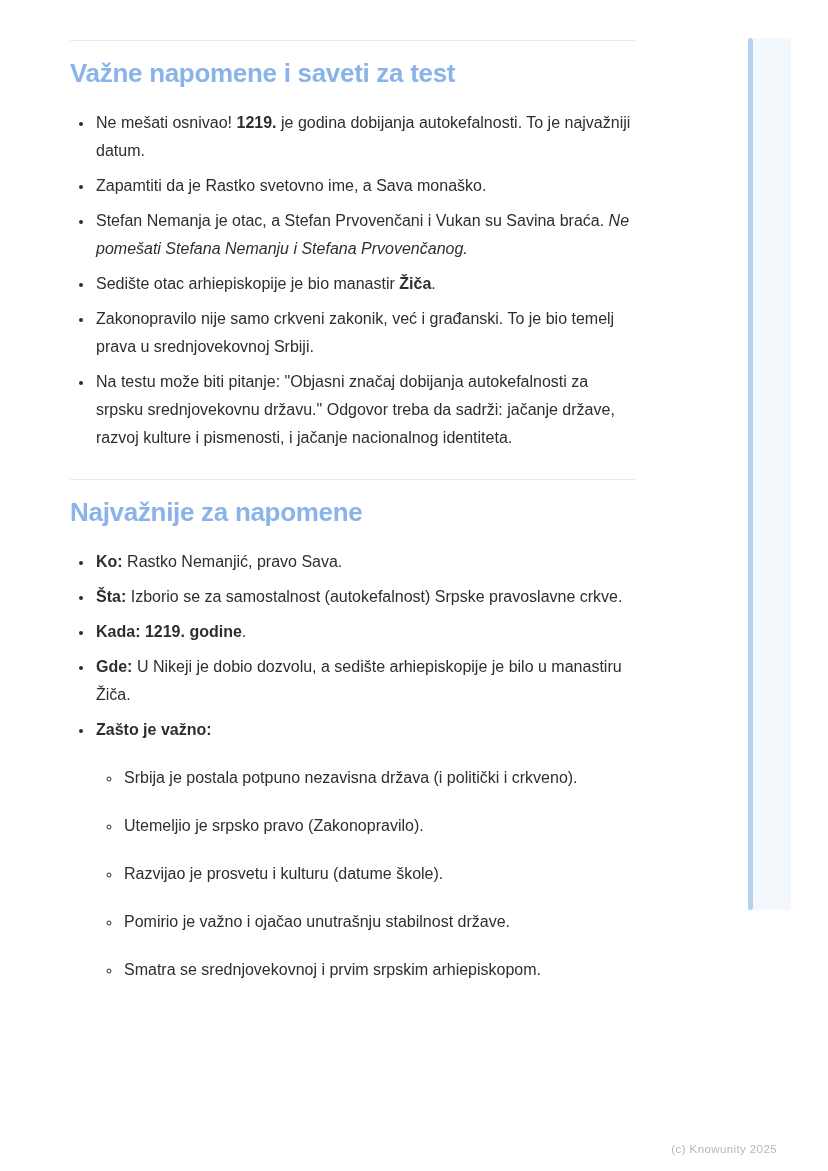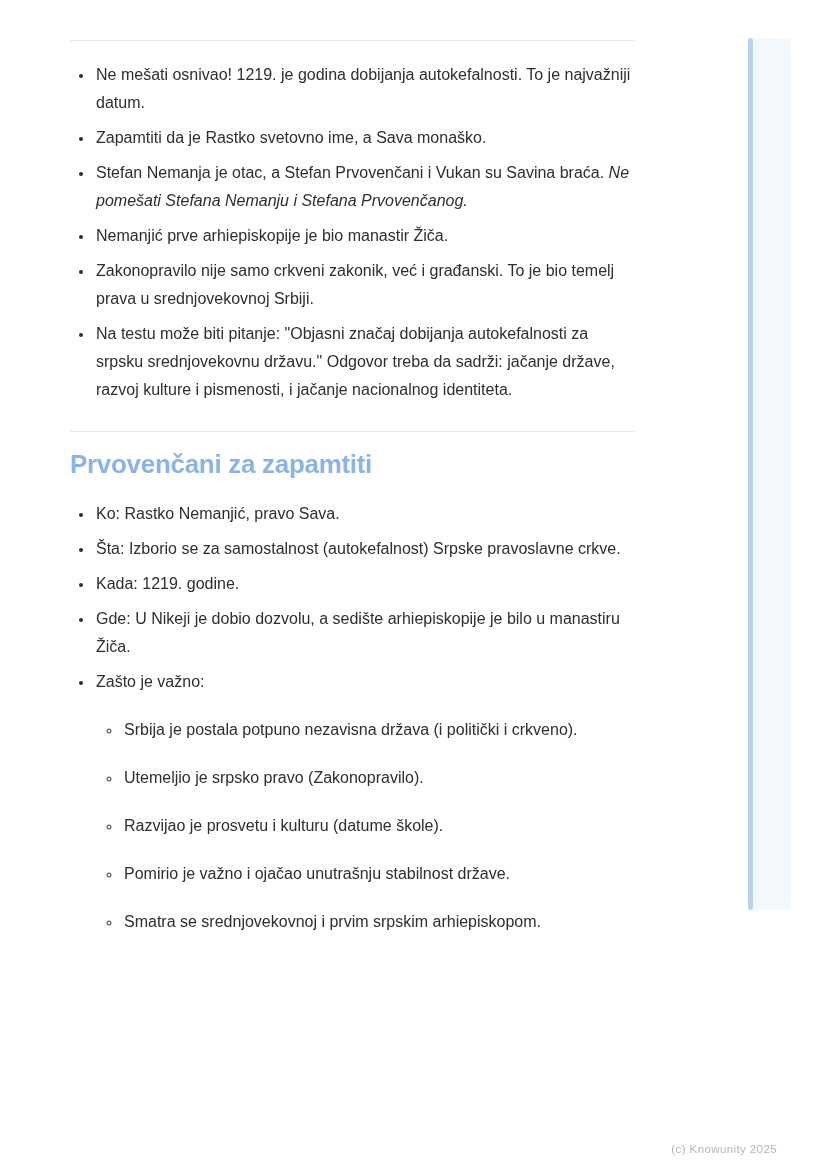--- a/index.html
+++ b/index.html
@@ -42,21 +42,21 @@
   }
   ul.main > li { margin-bottom: 7px; padding-left: 2px; }
   ul.main > li::marker { color: var(--body-text, #2e2e2e); font-size: 13px; }
   ul.sub {
     list-style-type: circle;
     margin: 6px 0 0 0;
     padding-left: 26px;
   }
   ul.sub > li { margin-bottom: 6px; padding-left: 2px; margin-top: 20px; }
   ul.sub > li::marker { color: var(--body-text, #2e2e2e); font-size: 13px; }
-  .b { font-weight: normal; }
+  .b { font-weight: bold; }
   .i { font-style: italic; }
   .scroll-indicator {
     position: absolute;
     top: 38px;
     right: 37px;
     width: 43px;
     height: 872px;
   }
   .scroll-thumb {
     position: absolute;
@@ -79,32 +79,33 @@
     color: var(--footer-text, #b6b6b6);
   }
 </style>
 </head>
 <body>
 
 <div class="page">
   <div class="content">
     <hr class="rule rule-top">
     <section>
+      <h1 class="heading">Važne napomene i saveti za test</h1>
       <ul class="main">
           <li><span class="">Ne mešati osnivao! </span><span class="b">1219.</span><span class=""> je godina dobijanja autokefalnosti. To je najvažniji datum.</span></li>
           <li><span class="">Zapamtiti da je Rastko svetovno ime, a Sava monaško.</span></li>
           <li><span class="">Stefan Nemanja je otac, a Stefan Prvovenčani i Vukan su Savina braća. </span><span class="i">Ne pomešati Stefana Nemanju i Stefana Prvovenčanog.</span></li>
-          <li><span class="">Nemanjić prve arhiepiskopije je bio manastir </span><span class="b">Žiča</span><span class="">.</span></li>
+          <li><span class="">Sedište otac arhiepiskopije je bio manastir </span><span class="b">Žiča</span><span class="">.</span></li>
           <li><span class="">Zakonopravilo nije samo crkveni zakonik, već i građanski. To je bio temelj prava u srednjovekovnoj Srbiji.</span></li>
           <li><span class="">Na testu može biti pitanje: "Objasni značaj dobijanja autokefalnosti za srpsku srednjovekovnu državu." Odgovor treba da sadrži: jačanje države, razvoj kulture i pismenosti, i jačanje nacionalnog identiteta.</span></li>
         </ul>
     </section>
     <hr class="rule rule-mid">
     <section>
-      <h1 class="heading">Prvovenčani za zapamtiti</h1>
+      <h1 class="heading">Najvažnije za napomene</h1>
       <ul class="main">
           <li><span class="b">Ko:</span><span class=""> Rastko Nemanjić, pravo Sava.</span></li>
           <li><span class="b">Šta:</span><span class=""> Izborio se za samostalnost (autokefalnost) Srpske pravoslavne crkve.</span></li>
           <li><span class="b">Kada: 1219. godine</span><span class="">.</span></li>
           <li><span class="b">Gde:</span><span class=""> U Nikeji je dobio dozvolu, a sedište arhiepiskopije je bilo u manastiru Žiča.</span></li>
           <li><span class="b">Zašto je važno:</span><ul class="sub">
               <li><span>Srbija je postala potpuno nezavisna država (i politički i crkveno).</span></li>
               <li><span>Utemeljio je srpsko pravo (Zakonopravilo).</span></li>
               <li><span>Razvijao je prosvetu i kulturu (datume škole).</span></li>
               <li><span>Pomirio je važno i ojačao unutrašnju stabilnost države.</span></li>

